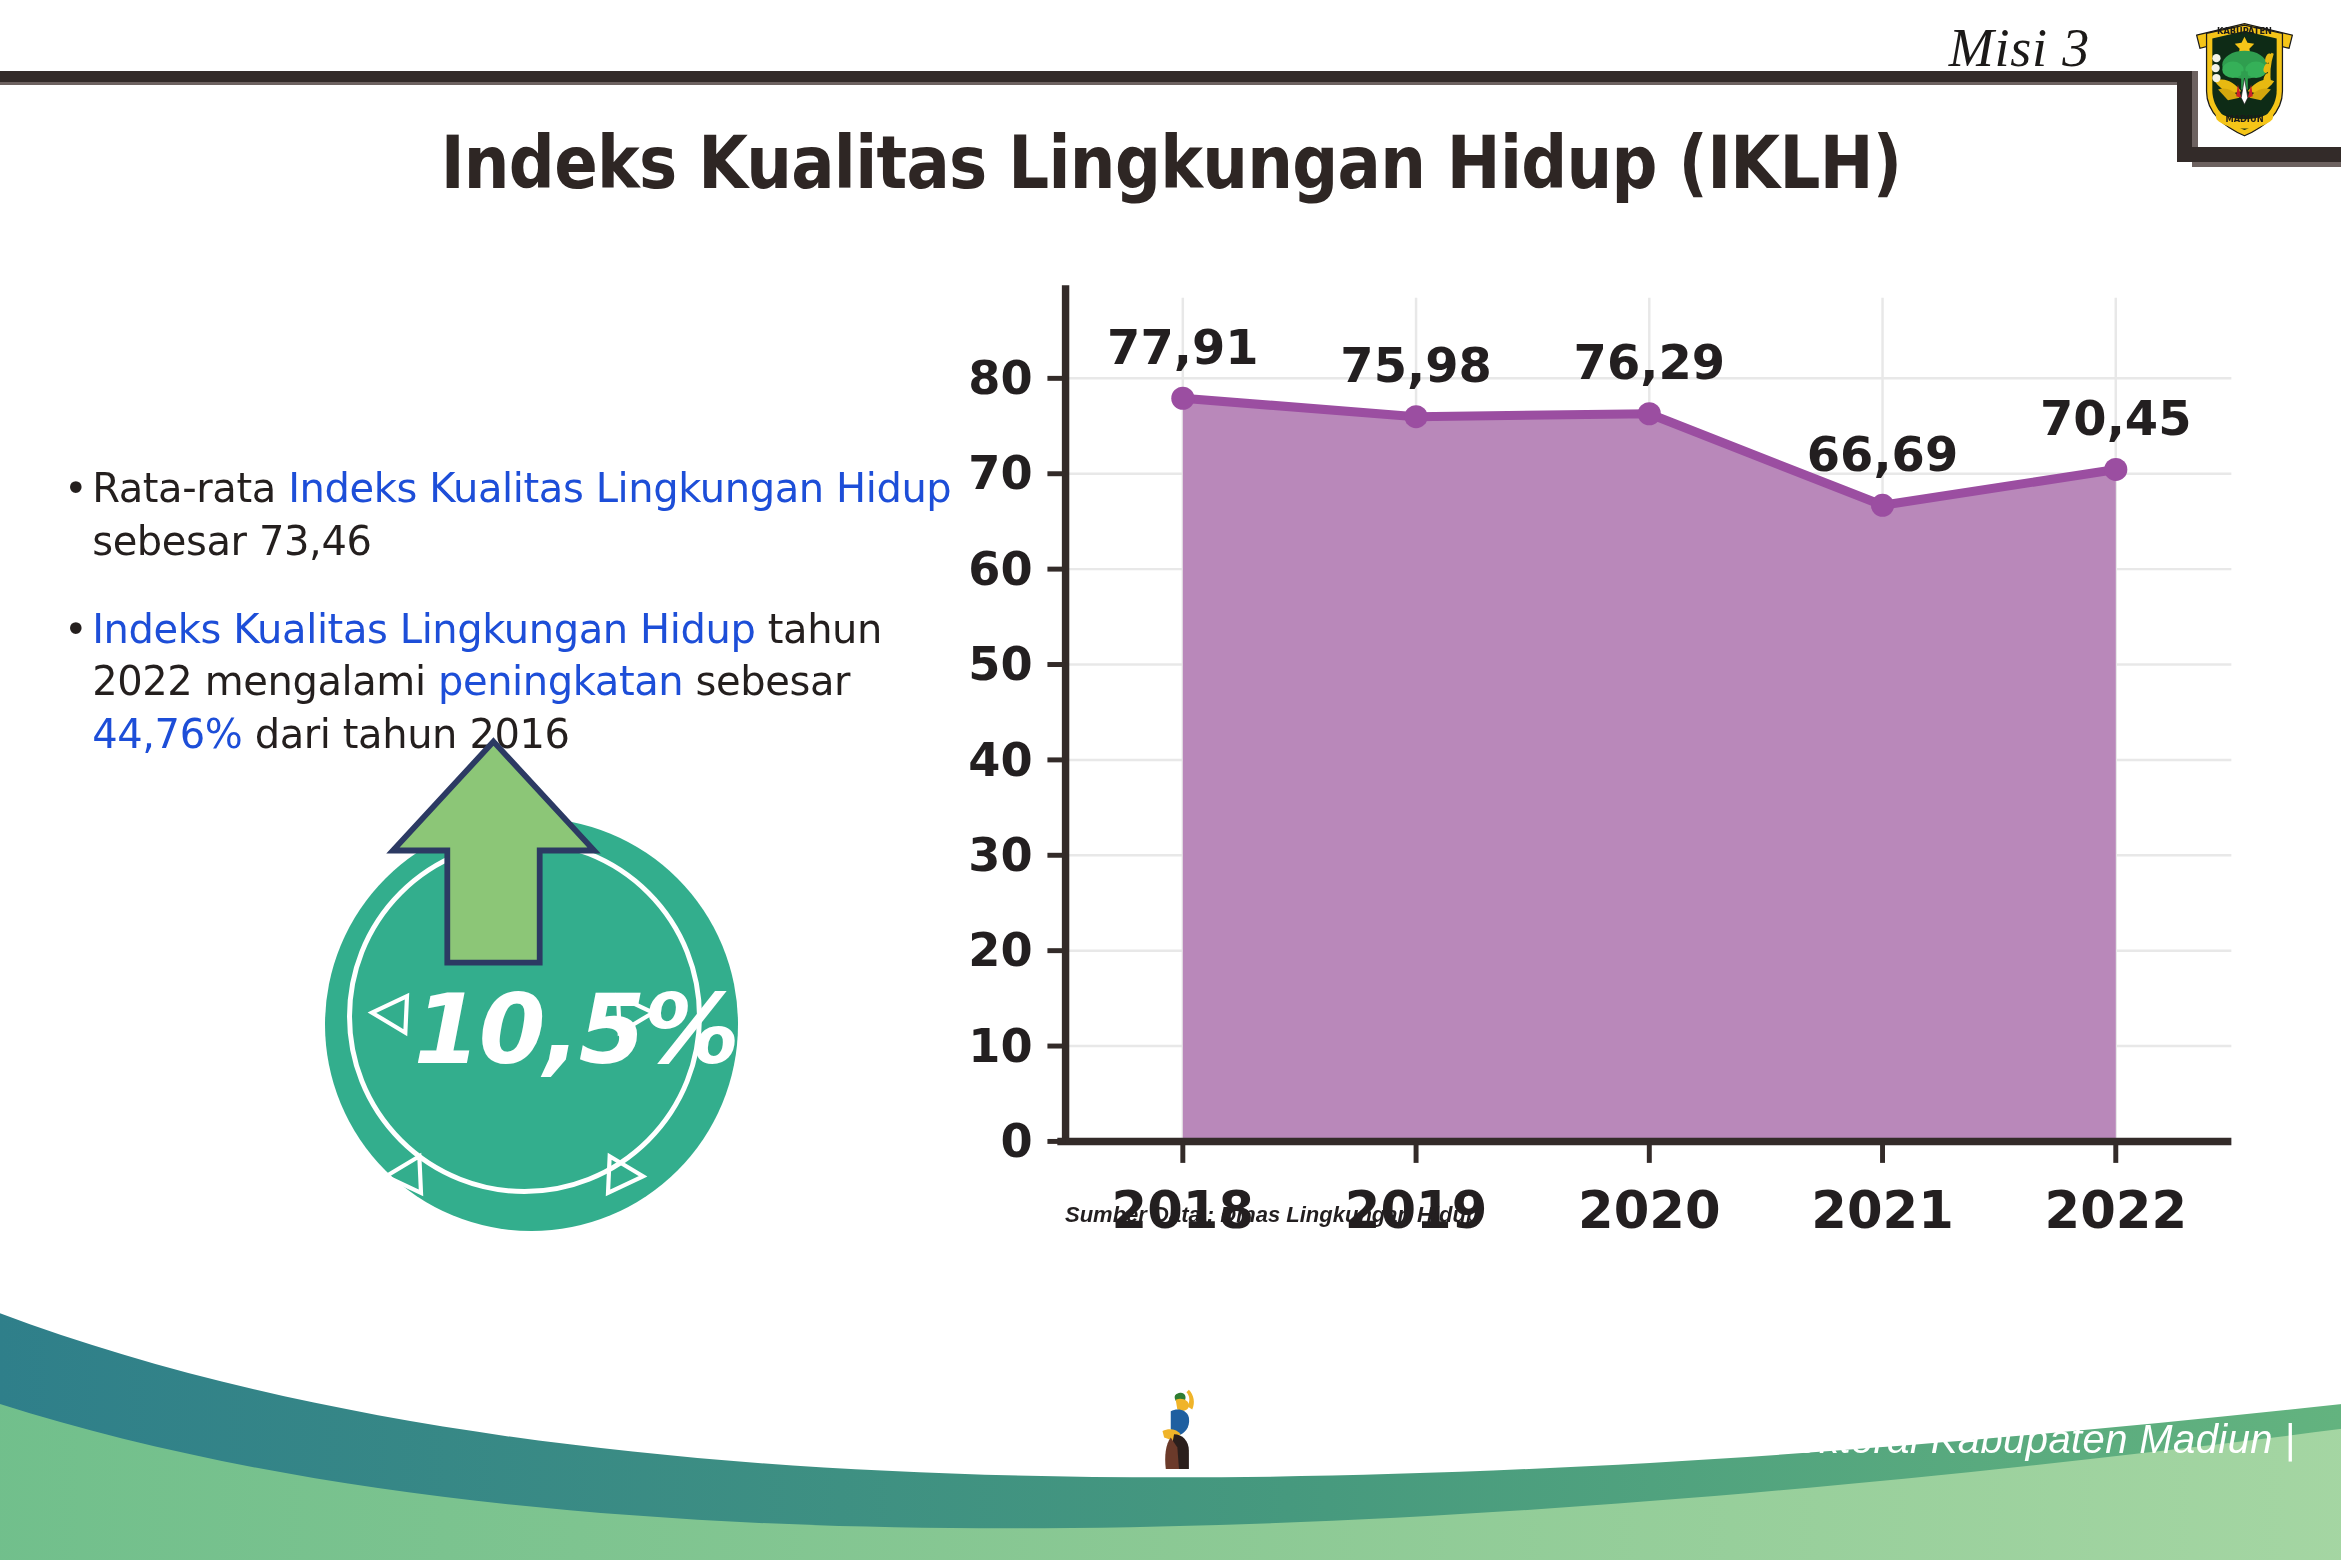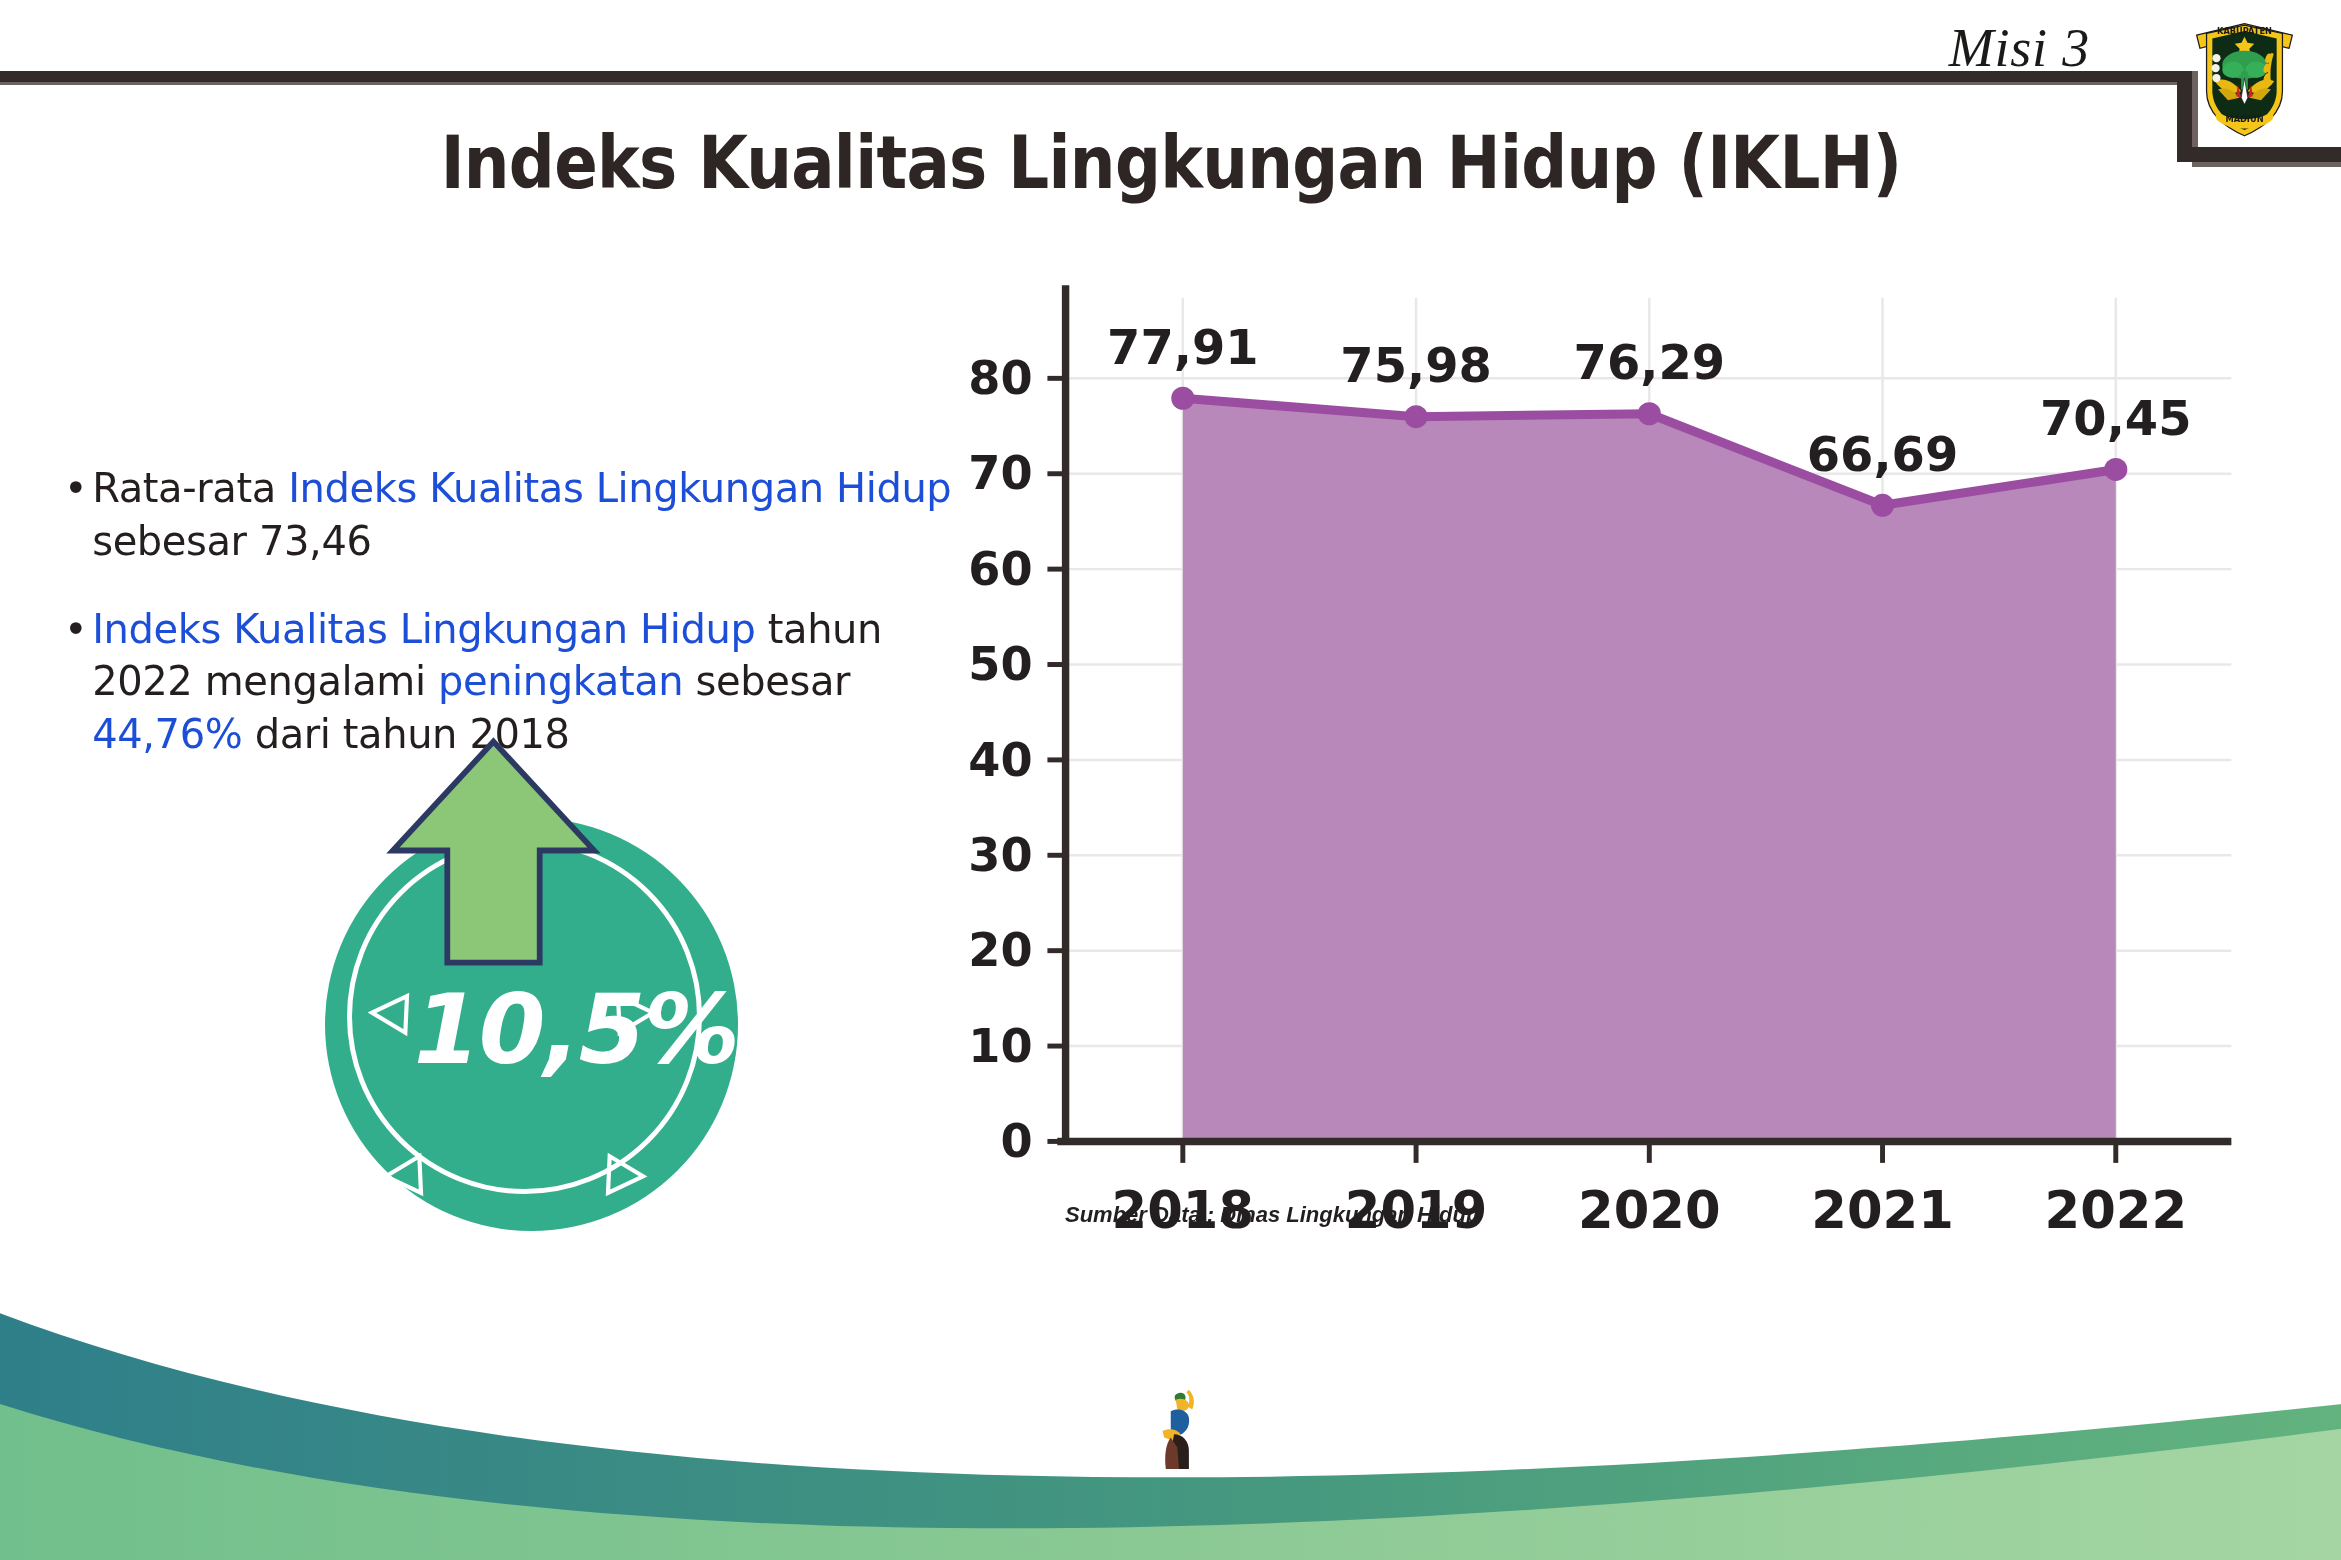--- a/index.html
+++ b/index.html
@@ -175,21 +175,21 @@
 <div id="left-col">
   <div class="bullet-item">
     <span class="bullet-dot">•</span>
     <span class="bullet-text">
       <span>Rata-rata </span><span class="hl">Indeks Kualitas Lingkungan Hidup</span><span> sebesar 73,46</span>
     </span>
   </div>
   <div class="bullet-item">
     <span class="bullet-dot">•</span>
     <span class="bullet-text">
-      <span class="hl">Indeks Kualitas Lingkungan Hidup</span><span> tahun 2022 mengalami </span><span class="hl">peningkatan</span><span> sebesar </span><span class="hl">44,76%</span><span> dari tahun 2018</span>
+      <span class="hl">Indeks Kualitas Lingkungan Hidup</span><span> tahun 2022 mengalami </span><span class="hl">peningkatan</span><span> sebesar </span><span class="hl">44,76%</span><span> dari tahun 2016</span>
     </span>
   </div>
 </div>
 
 <div id="badge-wrap">
   <div id="badge-circle"></div>
   <div id="badge-ring"></div>
 
   <svg id="badge-arrow" viewBox="0 0 260 280">
     <path d="M130 8 L252 140 L186 140 L186 276 L74 276 L74 140 L8 140 Z" fill="#8cc677" stroke="#2c3a63" stroke-width="7" stroke-linejoin="miter"></path>
@@ -308,14 +308,15 @@
   <svg id="footer-logo" viewBox="0 0 80 110">
     <path d="M40 12 C46 10 50 16 47 21 C44 26 36 25 35 19 C34 14 37 13 40 12 Z" fill="#2e7d32"></path>
     <path d="M36 20 C44 17 52 21 52 27 C52 33 44 35 38 32 Z" fill="#f0b429"></path>
     <path d="M52 8 C58 14 60 24 56 32 L50 28 C54 22 53 15 49 11 Z" fill="#f0b429"></path>
     <path d="M30 34 C38 30 50 32 52 42 C54 54 46 62 38 64 L30 56 Z" fill="#1f5fa0"></path>
     <path d="M20 58 C28 54 38 56 42 62 L34 70 L22 66 Z" fill="#f0b429"></path>
     <path d="M34 62 C44 62 52 70 52 82 L52 104 L30 104 L30 84 Z" fill="#2b1f1c"></path>
     <path d="M30 66 C24 74 22 88 24 104 L40 104 L38 78 Z" fill="#6b3a2a"></path>
   </svg>
 
+  <div id="footer-text">Media Infografis Data Statistik Sektoral Kabupaten Madiun |</div>
 </div>
 
 
 </body></html>

